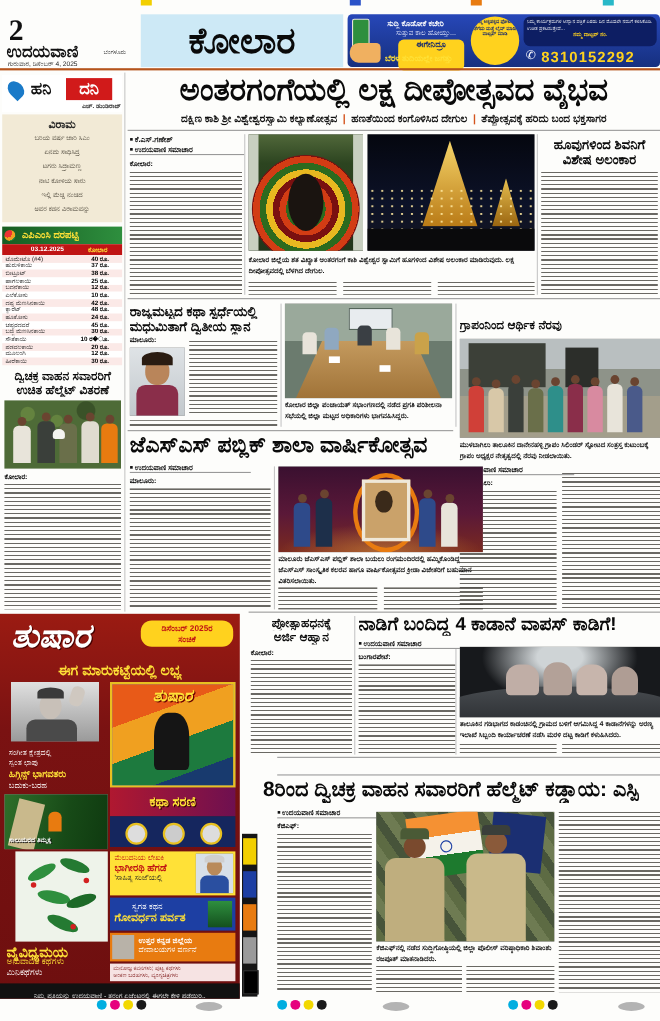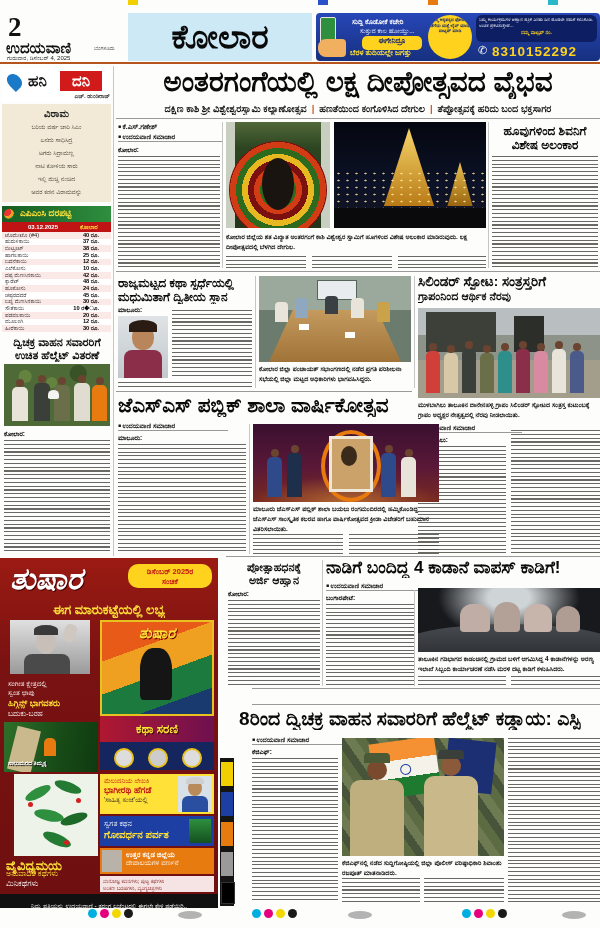--- a/index.html
+++ b/index.html
@@ -46,21 +46,21 @@
 
   <div class="abs" style="left:128px;top:13px;width:184px;height:48px;background:#cde9f6">
     <div class="b c nw" style="font-size:33px;line-height:48px;color:#0a0a0a">ಕೋಲಾರ</div>
   </div>
 
   <div class="abs" style="left:316px;top:13px;width:284px;height:48px;background:linear-gradient(180deg,#2747b8,#16307f);border-radius:4px">
     <div class="abs" style="left:4px;top:4px;width:14px;height:26px;background:#2e8f3e;border:1.5px solid #e8e4da;border-radius:2px"></div>
     <div class="abs" style="left:2px;top:26px;width:28px;height:18px;background:#f0b060;border-radius:8px 4px 4px 8px"></div>
     <div class="abs b nw" style="left:36px;top:5px;width:102px;font-size:7px;color:#fff">ಸುದ್ದಿ ಕೊಡೋಕೆ ಕಚೇರಿ</div>
     <div class="abs nw" style="left:44px;top:14px;width:96px;font-size:6.5px;color:#e8ecff">ಸುತ್ತುವ ಕಾಲ ಹೋಯ್ತು...</div>
-    <div class="abs b c nw" style="left:46px;top:23px;width:60px;height:14px;background:#ffd21e;border-radius:5px;font-size:7.5px;line-height:10px;color:#14276e">ಈಗೇನಿದ್ರೂ</div>
+    <div class="abs b c nw" style="left:46px;top:23px;width:60px;height:28px;background:#ffd21e;border-radius:5px;font-size:7.5px;line-height:10px;color:#14276e">ಈಗೇನಿದ್ರೂ</div>
     <div class="abs b nw" style="left:34px;top:35px;width:110px;font-size:7.5px;color:#ffe137">ಬೆರಳ ತುದಿಯಲ್ಲೇ ಜಗತ್ತು</div>
     <div class="abs c" style="left:112px;top:2px;width:44px;height:44px;background:#ffd21e;border-radius:50%;font-size:4.6px;font-weight:bold;color:#14276e;line-height:1.25;padding:2px;box-sizing:border-box;overflow:hidden">ನಿಮ್ಮ ಅಕ್ಕಪಕ್ಕದ ಫೋಟೋ ತೆಗೆದು ಮತ್ತೆ ಲೈವ್ ಮಾಡಿ ವಾಟ್ಸಪ್ ಮಾಡಿ</div>
     <div class="abs" style="left:160px;top:2px;width:121px;height:27px;background:#0d1e63;border-radius:6px;overflow:hidden">
       <div style="font-size:4.6px;color:#fff;line-height:1.3;padding:2px 3px 0 3px">ನಿಮ್ಮ ಕಾರ್ಯಕ್ರಮಗಳ ಆಹ್ವಾನ ಪತ್ರಿಕೆ ಎರಡು ದಿನ ಮೊದಲೇ ನಮಗೆ ಕಳಿಸಿಕೊಡಿ. ಉಚಿತ ಪ್ರಕಟಿಸುತ್ತೇವೆ...</div>
       <div class="b c" style="font-size:5px;color:#ffd21e">ನಮ್ಮ ವಾಟ್ಸಪ್ ನಂ.</div>
     </div>
     <div class="abs" style="left:162px;top:31px;width:120px;height:15px">
       <span class="abs" style="left:0;top:0;font-size:11px;color:#fff">✆</span>
       <span class="abs b nw" style="left:14px;top:0;width:104px;font-size:13.5px;color:#ffd21e;letter-spacing:1px">8310152292</span>
     </div>
@@ -245,21 +245,20 @@
     <div class="abs" style="left:66px;top:20px;width:13px;height:18px;background:#3a3f44;border-radius:4px 4px 0 0"></div>
     <div class="abs" style="left:92px;top:22px;width:13px;height:20px;background:#e8e4da;border-radius:4px 4px 0 0"></div>
     <div class="abs" style="left:118px;top:26px;width:13px;height:20px;background:#caa24a;border-radius:4px 4px 0 0"></div>
     <div class="abs" style="left:40px;top:48px;width:10px;height:6px;background:#fff"></div>
     <div class="abs" style="left:86px;top:56px;width:10px;height:6px;background:#fff"></div>
   </div>
   <div class="abs cap" style="left:259px;top:364px;width:152px;height:24px">ಕೋಲಾರ ಜಿಲ್ಲಾ ಪಂಚಾಯತ್ ಸಭಾಂಗಣದಲ್ಲಿ ನಡೆದ ಪ್ರಗತಿ ಪರಿಶೀಲನಾ ಸಭೆಯಲ್ಲಿ ಜಿಲ್ಲಾ ಮಟ್ಟದ ಅಧಿಕಾರಿಗಳು ಭಾಗವಹಿಸಿದ್ದರು.</div>
 
   <div class="abs vrule" style="left:414px;top:276px;width:1px;height:112px"></div>
 
-  <div class="abs hl nw" style="left:418px;top:274px;width:182px;font-size:13.5px">ಸಿಲಿಂಡರ್ ಸ್ಫೋಟ: ಸಂತ್ರಸ್ತರಿಗೆ</div>
   <div class="abs hl nw" style="left:418px;top:290px;width:182px;font-size:11px">ಗ್ರಾಪಂನಿಂದ ಆರ್ಥಿಕ ನೆರವು</div>
   <div class="ph" style="left:418px;top:308px;width:182px;height:90px">
     <div class="abs" style="inset:0;background:linear-gradient(180deg,#b9bfc0 0 30%,#8e9389 30% 58%,#a39e8b 58%)"></div>
     <div class="abs" style="left:8px;top:4px;width:70px;height:40px;background:#3c4038"></div>
     <div class="abs" style="left:96px;top:8px;width:30px;height:36px;background:#2c2e2a"></div>
     <div class="pp" style="left:8px;width:14px;height:42px;background:#d04038">
         <i></i>
       </div>
     <div class="pp" style="left:26px;width:14px;height:40px;background:#d8c8a8">
         <i></i>
@@ -437,21 +436,21 @@
       <div class="b nw" style="font-size:9px;color:#c01414;padding-left:4px">ಭಾಗೀರಥಿ ಹೆಗಡೆ</div>
       <div class="nw" style="font-size:6.8px;color:#222;padding-left:4px">'ಸಾಹಿತ್ಯ ಸಂಜೆ'ಯಲ್ಲಿ</div>
       <div class="ph" style="right:2px;top:2px;width:34px;height:36px">
         <div class="abs" style="inset:0;background:#d8e0e8"></div>
         <div class="abs" style="left:10px;top:4px;width:14px;height:16px;background:#b98a5a;border-radius:50%"></div>
         <div class="abs" style="left:8px;top:1px;width:18px;height:7px;background:#cfcfcf;border-radius:50% 50% 0 0"></div>
         <div class="abs" style="left:4px;top:20px;width:26px;height:16px;background:#2a4fa0;border-radius:6px 6px 0 0"></div>
       </div>
     </div>
     <div class="abs" style="left:100px;top:258px;width:114px;height:30px;background:#1d3fa3">
-      <div class="nw" style="font-size:7.5px;color:#fff;padding:3px 0 0 4px">ಸ್ವಗತ ಕಥನ</div>
+      <div class="nw" style="font-size:7.5px;color:#fff;padding:3px 0 0 20px">ಸ್ವಗತ ಕಥನ</div>
       <div class="b nw" style="font-size:10px;color:#ffe137;padding-left:4px">ಗೋವರ್ಧನ ಪರ್ವತ</div>
       <div class="abs" style="right:3px;top:3px;width:22px;height:24px;background:linear-gradient(#2e8f3e,#14501e)"></div>
     </div>
     <div class="abs" style="left:100px;top:290px;width:114px;height:26px;background:#e87b10">
       <div class="abs" style="left:2px;top:2px;width:20px;height:22px;background:#b8b2a8"></div>
       <div class="b nw" style="font-size:7px;color:#fff;padding:3px 0 0 26px">ಉತ್ತರ ಕನ್ನಡ ಜಿಲ್ಲೆಯ</div>
       <div class="nw" style="font-size:7px;color:#fff;padding-left:26px">ದೇವಾಲಯಗಳ ವರ್ಣನೆ</div>
     </div>
     <div class="abs" style="left:100px;top:318px;width:114px;height:16px;background:#f6e3e3">
       <div class="nw" style="font-size:5.4px;color:#7a1212;padding:1.5px 0 0 3px">ಮನೋಜ್ಞ ಕವನಗಳು; ಪುಟ್ಟ ಕಥೆಗಳು</div>

